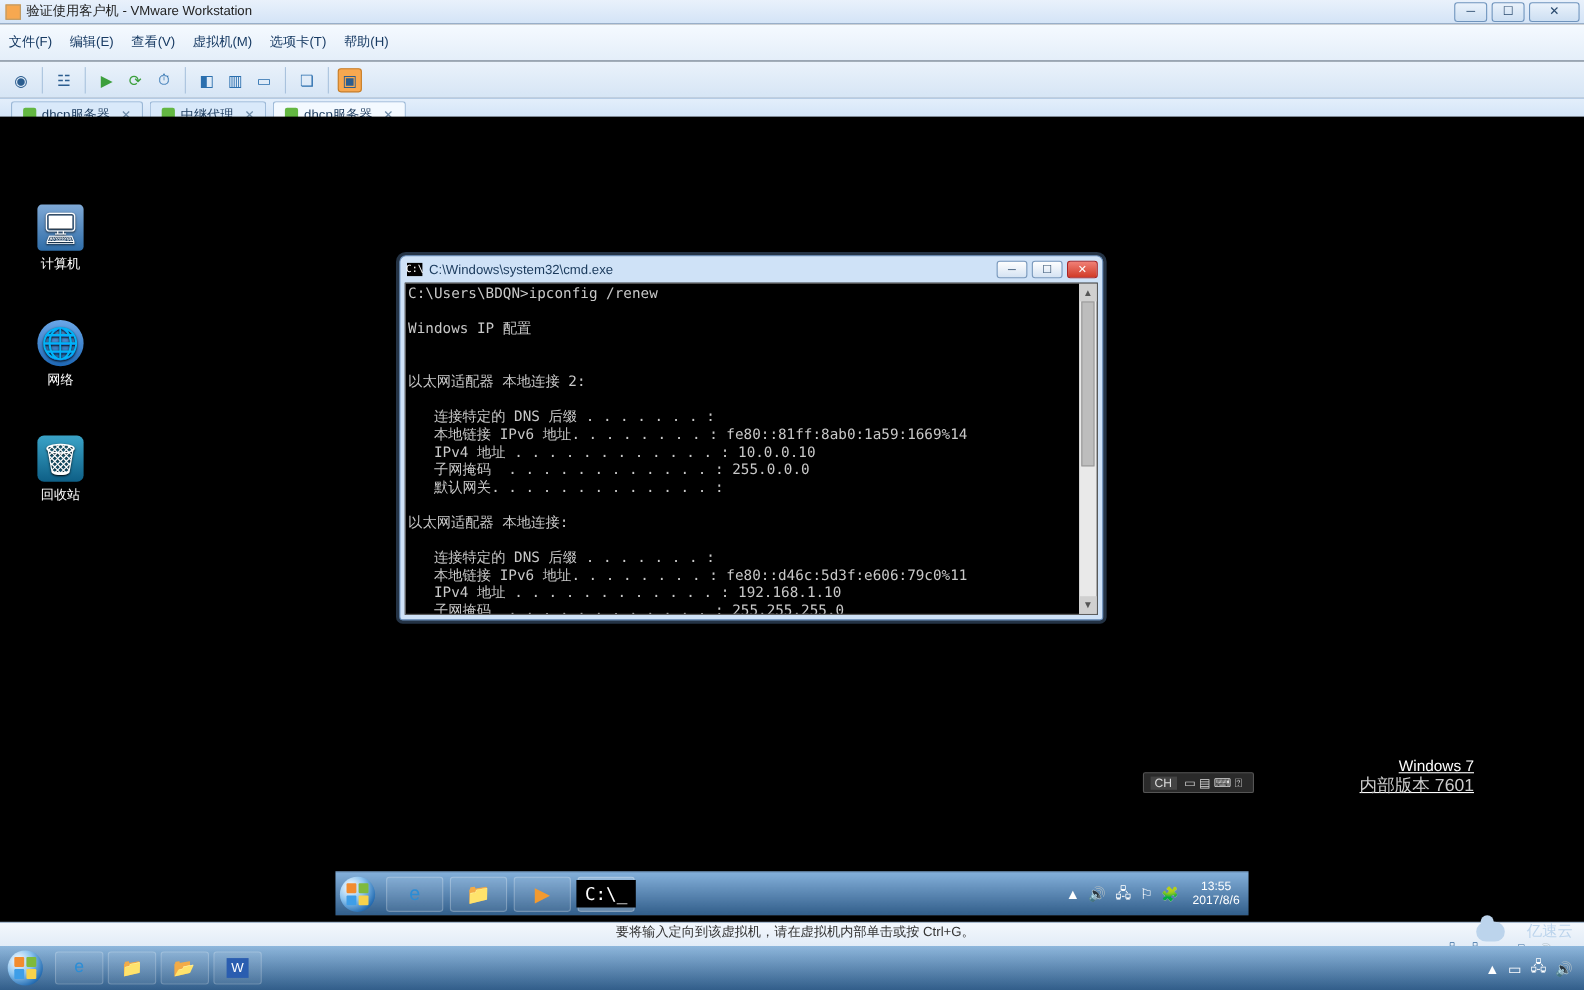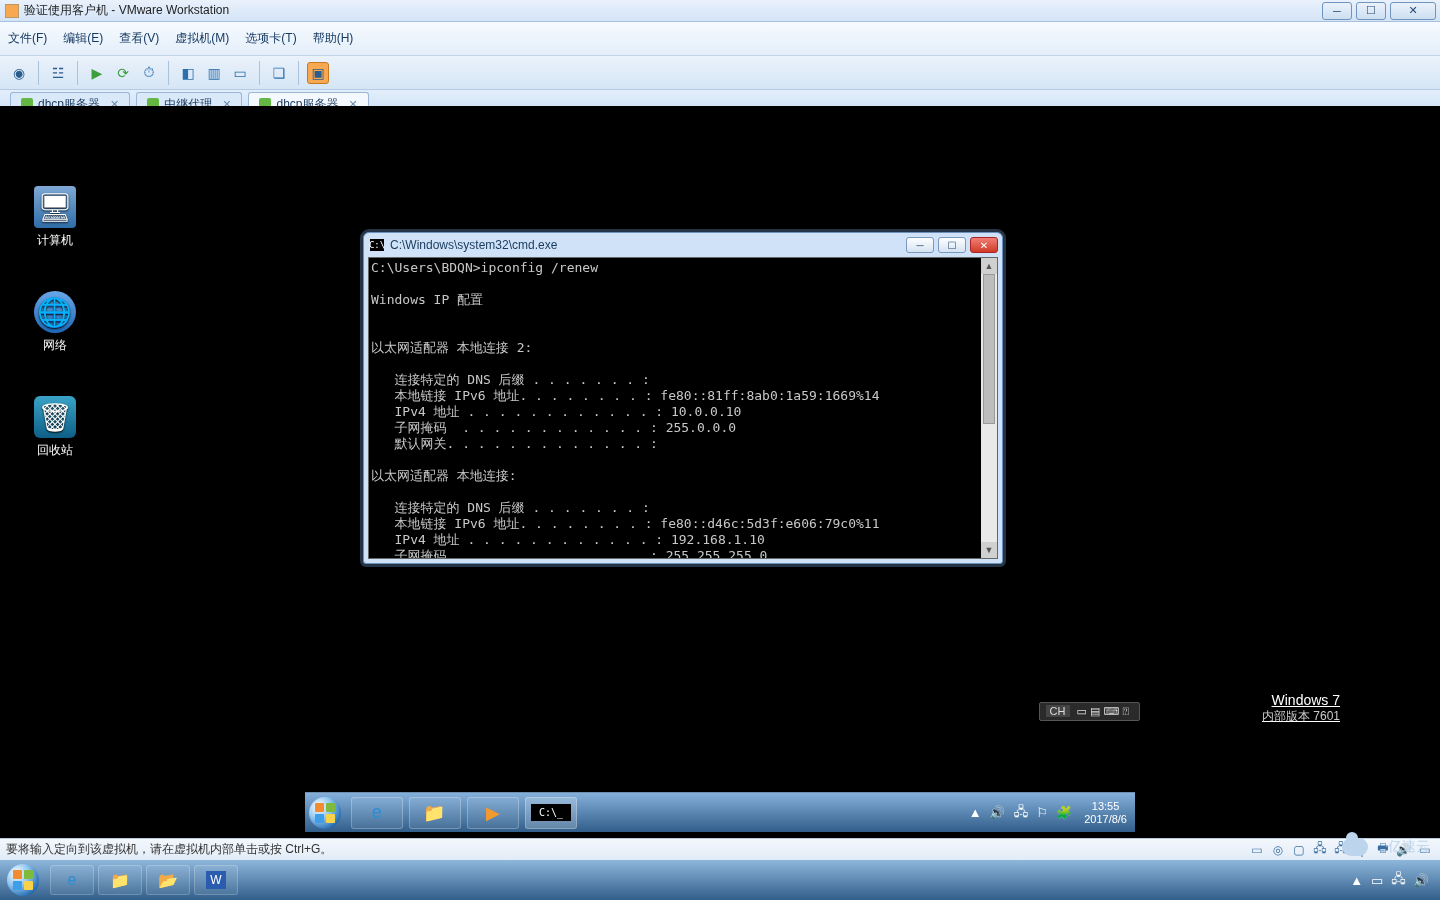--- a/index.html
+++ b/index.html
@@ -45,39 +45,39 @@
   .cmd-btns span.red { background:linear-gradient(#f08076,#d13a27); border-color:#a22; color:#fff;}
   .cmd-body-wrap { margin:0 4px 4px 4px; border:1px solid #666; background:#000; position:relative; }
   .cmd-body { height:300px; padding:2px 16px 2px 2px; color:#c8c8c8; font:13px/16px "Consolas","SimSun",monospace; white-space:pre; overflow:hidden; }
   .cmd-scroll { position:absolute; right:0; top:0; bottom:0; width:16px; background:#e9e9e9; }
   .cmd-scroll .up,.cmd-scroll .dn{height:16px;background:#d0d0d0;display:flex;align-items:center;justify-content:center;font-size:9px;color:#555;}
   .cmd-scroll .dn{position:absolute;bottom:0;left:0;right:0;}
   .cmd-scroll .thumb{position:absolute;left:2px;right:2px;top:16px;height:150px;background:#bdbdbd;border:1px solid #9a9a9a;}
 
   
   .guest-mark { position:absolute; right:100px; bottom:90px; text-align:right; color:#fff; font-size:14px;text-decoration:underline; }
-  .guest-mark .sub { font-size:12px; color:#ccc; }
+  .guest-mark .sub { font-size:16px; color:#ccc; }
   .guest-mark .tiny { font-size:12px; }
 
   .guest-tb { position:absolute; left:305px; right:305px; bottom:0; height:40px; background:linear-gradient(rgba(255,255,255,.15),rgba(0,0,0,.15)),linear-gradient(#6ea2d4,#3a6ea2); border-top:1px solid rgba(255,255,255,.3); display:flex; align-items:center; }
   .guest-tb .start { width:40px; height:40px; display:flex; align-items:center; justify-content:center; }
   .win-orb { width:32px; height:32px; border-radius:50%; background:radial-gradient(circle at 30% 30%,#fff,#8ec5f0 40%,#1a63ab 80%); display:grid; grid-template:1fr 1fr/1fr 1fr; gap:2px; padding:6px; }
   .win-orb i{border-radius:1px;}
   .win-orb i:nth-child(1){background:#f28c2f;} .win-orb i:nth-child(2){background:#7fba3c;}
   .win-orb i:nth-child(3){background:#3e9ee8;} .win-orb i:nth-child(4){background:#f8d24b;}
   .guest-tb .pin { width:52px; height:32px; margin-left:6px; border:1px solid rgba(255,255,255,.25); border-radius:3px; background:rgba(255,255,255,.08); display:flex; align-items:center; justify-content:center; font-size:18px; }
   .guest-tb .pin.active{ background:rgba(255,255,255,.22);}
   .tray { margin-left:auto; display:flex; align-items:center; color:#fff; font-size:11px; }
   .tray .tic { margin:0 4px; font-size:13px; }
   .tray .clock { text-align:center; line-height:13px; margin:0 8px;}
   .lang-badge { position:absolute; right:300px; top:596px; background:#2a2a2a; color:#ddd; padding:2px 10px 2px 6px; font-size:11px; border:1px solid #555; border-radius:2px;}
   .lang-badge b{ background:#444; padding:0 4px; margin-right:4px; font-weight:normal;}
 
   
-  .status { position:absolute; left:0; right:0; bottom:40px; height:22px; background:linear-gradient(#f3f7fc,#e2ecf7); border-top:1px solid #b7cce3; display:flex; align-items:center; font-size:12px; color:#333; padding-left:6px;}
+  .status { position:absolute; left:0; right:0; bottom:40px; height:22px; background:linear-gradient(#f3f7fc,#e2ecf7); border-top:1px solid #b7cce3; display:flex; align-items:center; font-size:12px; color:#333; padding-left:6px;flex-direction:column;}
   .status .right-icons{ margin-left:auto; display:flex; align-items:center; padding-right:6px;}
   .status .ri{ width:18px; height:16px; margin-left:3px; display:flex; align-items:center; justify-content:center; font-size:12px; color:#3a6ea2;}
   .host-tb { position:absolute; left:0; right:0; bottom:0; height:40px; background:linear-gradient(rgba(255,255,255,.15),rgba(0,0,0,.15)),linear-gradient(#7aaad6,#3a6ea2); display:flex; align-items:center;}
   .host-tb .start{ width:46px; display:flex; align-items:center; justify-content:center;}
   .host-tb .pin{ width:44px; height:30px; margin-left:4px; border:1px solid rgba(255,255,255,.2); border-radius:3px; background:rgba(255,255,255,.08); display:flex; align-items:center; justify-content:center; font-size:16px;}
   .host-tray{ margin-left:auto; display:flex; align-items:center; color:#fff; font-size:12px; padding-right:6px;}
   .host-tray .hic{ margin:0 4px; font-size:13px;}
   .wm{ position:absolute; right:10px; bottom:44px; color:#bcd4ec; font-size:14px; display:flex; align-items:center;gap:14px;}
   .wm .cloud{ width:26px; height:18px; border-radius:10px; background:#bcd4ec; margin-right:6px; position:relative;}
   .wm .cloud:before{content:"";position:absolute;left:4px;top:-6px;width:12px;height:12px;border-radius:50%;background:#bcd4ec;}
@@ -222,21 +222,21 @@
     <div class="pin">
         <span style="color:#2b8dd6;">e</span>
       </div>
     <div class="pin">
         <span>📁</span>
       </div>
     <div class="pin">
         <span style="color:#f39a2f;">▶</span>
       </div>
     <div class="pin active">
-        <span style="background:#000;color:#fff;padding:3px 8px;font-family:monospace;font-size:10px;">C:\_</span>
+        <span style="background:#000;color:#fff;padding:3px 8px;font-family:monospace;font-size:16px;">C:\_</span>
       </div>
     <div class="tray">
       <span class="tic">▲</span>
       <span class="tic">🔊</span>
       <span class="tic">🖧</span>
       <span class="tic">⚐</span>
       <span class="tic">🧩</span>
       <div class="clock">
         <div>13:55</div>
         <div>2017/8/6</div>

